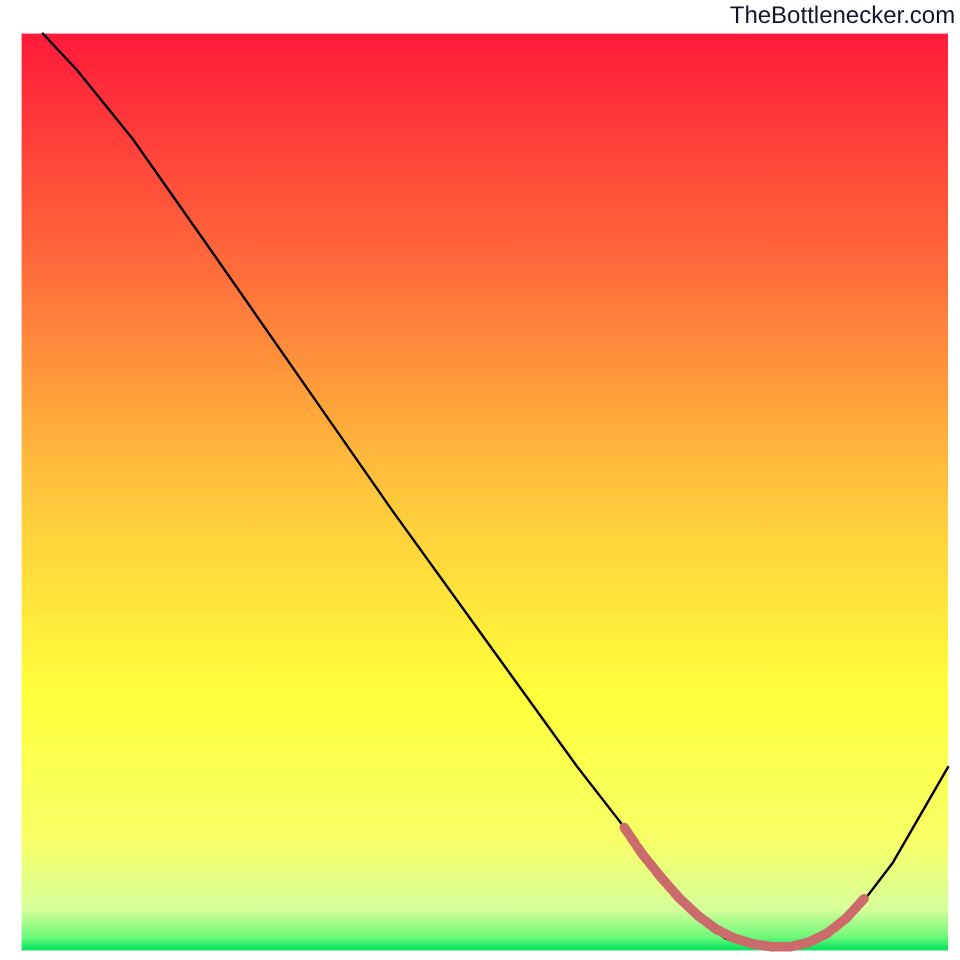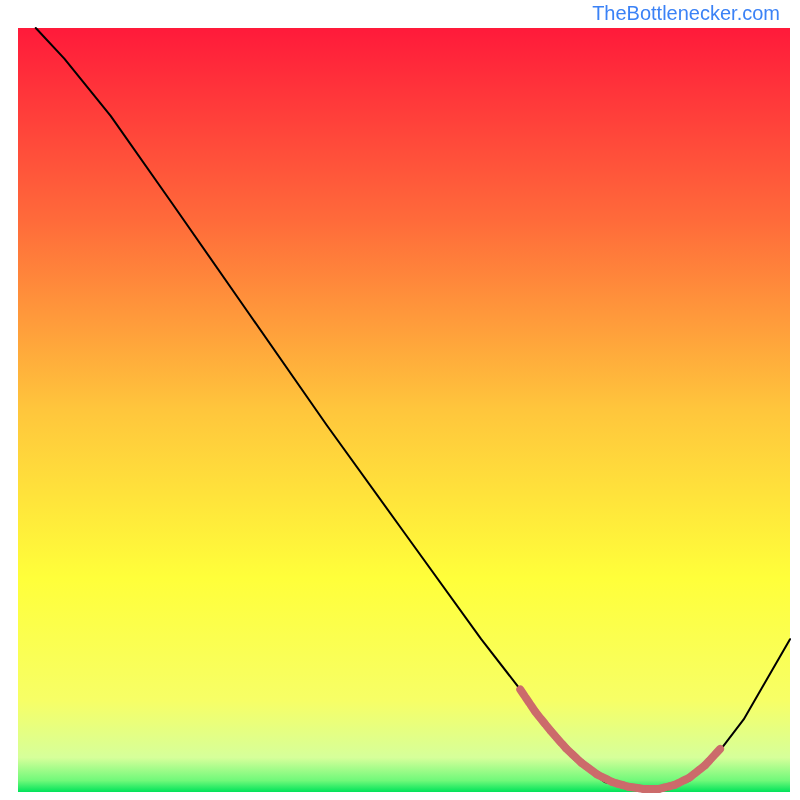--- a/index.html
+++ b/index.html
@@ -12,24 +12,24 @@
     overflow: hidden;
   }
   .stage {
     position: relative;
     width: 800px;
     height: 800px;
   }
   .attribution {
     position: absolute;
     top: 2px;
-    right: 20px;
+    right: 4px;
     font-size: 20px;
     font-weight: 500;
-    color: #3b82f6;
+    color: #0f172a;
     z-index: 10;
   }
   svg.chart {
     position: absolute;
     left: 0;
     top: 0;
     width: 800px;
     height: 800px;
   }
 </style>

